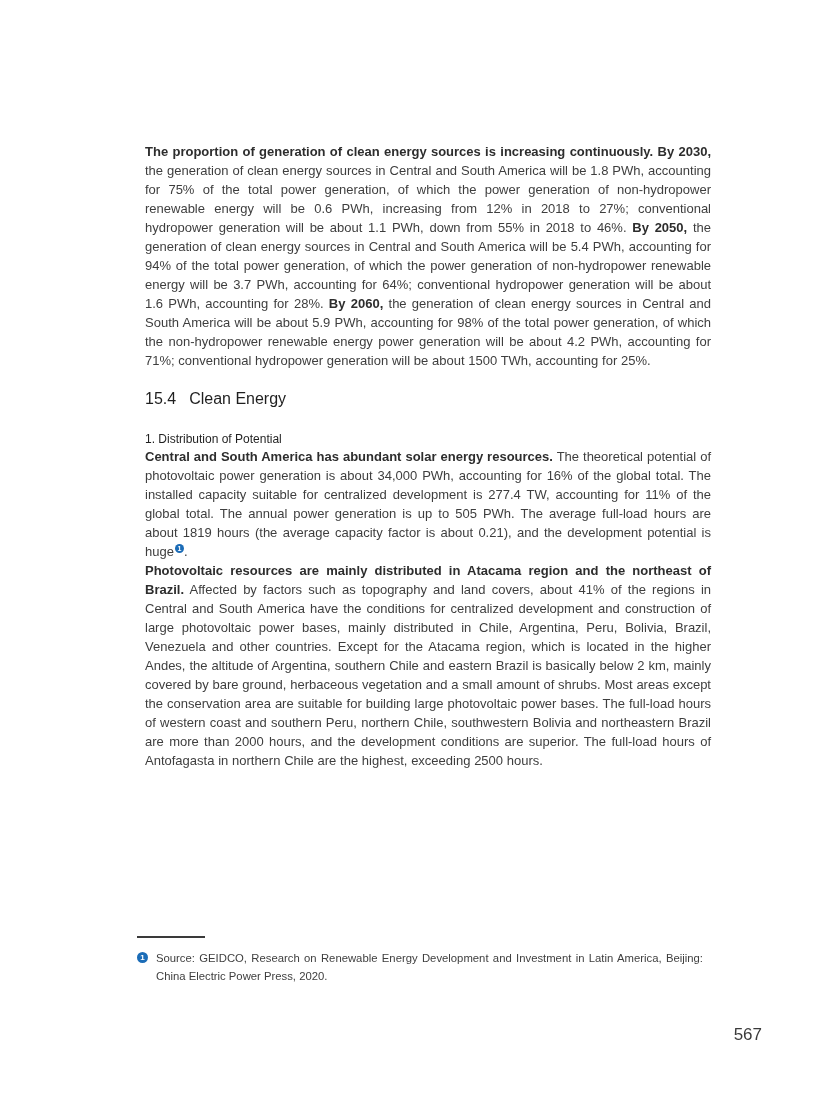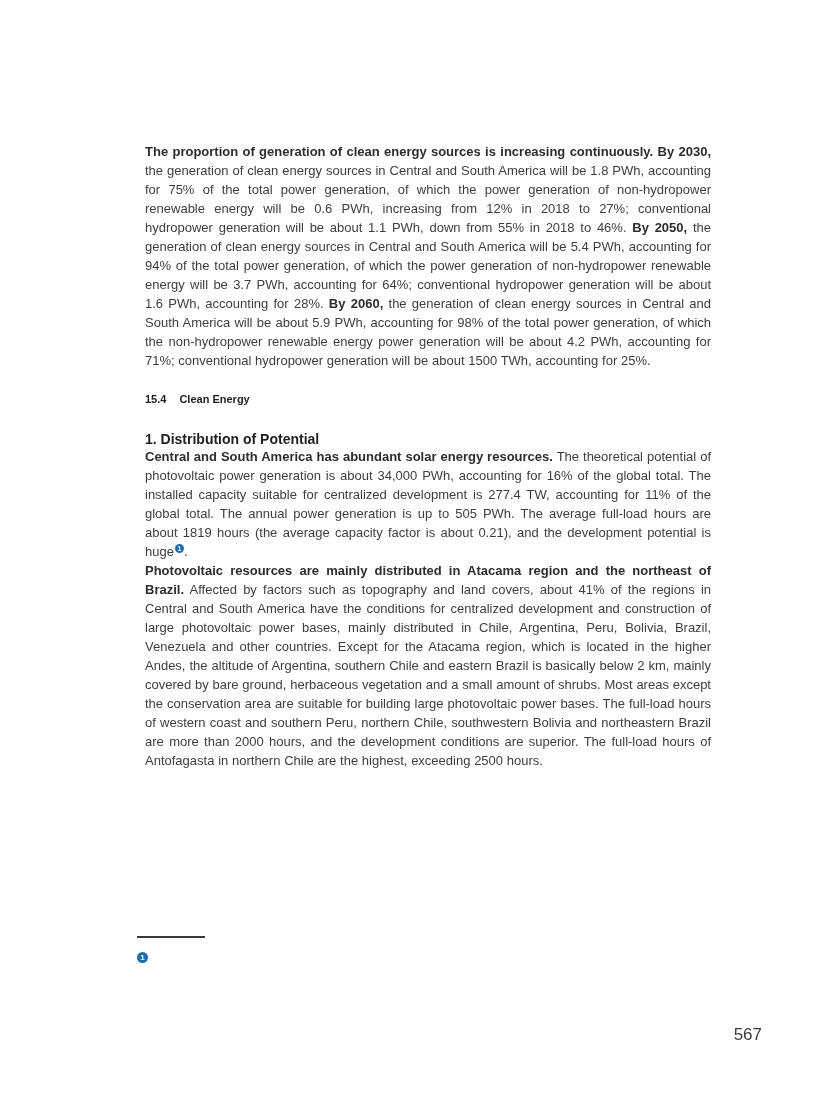--- a/index.html
+++ b/index.html
@@ -30,41 +30,41 @@
     color: #3e3e3e;
     word-spacing: 0.01em;
   }
   p.body-para strong {
     font-weight: 700;
     color: #2d2d2d;
   }
 
   h2.sec {
     margin: 19px 0 11px 0;
-    font-size: 11px;
+    font-size: 16px;
     line-height: 20px;
-    font-weight: 700;
+    font-weight: 400;
     color: #1f1f1f;
   }
   h2.sec .sec-num { display: inline-block; margin-right: 13px; }
 
   h3.subsec {
     margin: 18px 0 0 0;
     font-size: 13.5px;
     line-height: 17px;
     font-weight: 700;
     color: #1f1f1f;
   }
   h3.subsec .sec-num { display: inline-block; margin-right: 12px; }
 
   h4.minihead {
     margin: 22px 0 0 0;
-    font-size: 14px;
+    font-size: 12px;
     line-height: 16px;
-    font-weight: 700;
+    font-weight: 400;
     color: #1f1f1f;
   }
 
   .p2 { margin-top: 16px; }
   .p3 { margin-top: 17px; }
 
   
   .fn-sup {
     display: inline-block;
     position: relative;
@@ -148,16 +148,17 @@
   <p class="body-para p2"><strong>Central and South America has abundant solar energy resources.</strong><span> The theoretical potential of photovoltaic power generation is about 34,000 PWh, accounting for 16% of the global total. The installed capacity suitable for centralized development is 277.4 TW, accounting for 11% of the global total. The annual power generation is up to 505 PWh. The average full-load hours are about 1819 hours (the average capacity factor is about 0.21), and the development potential is huge</span><span class="fn-sup"><span class="fn-circle">1</span></span><span>.</span></p>
 
   <p class="body-para p3"><strong>Photovoltaic resources are mainly distributed in Atacama region and the northeast of Brazil.</strong><span> Affected by factors such as topography and land covers, about 41% of the regions in Central and South America have the conditions for centralized development and construction of large photovoltaic power bases, mainly distributed in Chile, Argentina, Peru, Bolivia, Brazil, Venezuela and other countries. Except for the Atacama region, which is located in the higher Andes, the altitude of Argentina, southern Chile and eastern Brazil is basically below 2 km, mainly covered by bare ground, herbaceous vegetation and a small amount of shrubs. Most areas except the conservation area are suitable for building large photovoltaic power bases. The full-load hours of western coast and southern Peru, northern Chile, southwestern Bolivia and northeastern Brazil are more than 2000 hours, and the development conditions are superior. The full-load hours of Antofagasta in northern Chile are the highest, exceeding 2500 hours.</span></p>
 
 </div>
 
 <div class="footnotes">
   <div class="fn-rule"></div>
   <div class="footnote-item">
     <span class="fn-lead">1</span>
+    <span>Source: GEIDCO, Research on Renewable Energy Development and Investment in Latin America, Beijing: China Electric Power Press, 2020.</span>
   </div>
 </div>
 
 <div class="page-number">567</div>
 
 </body></html>

